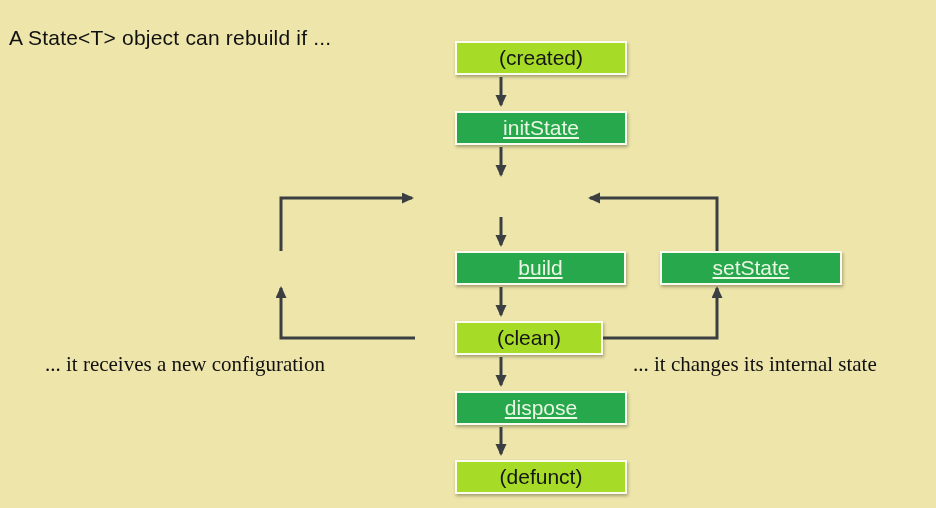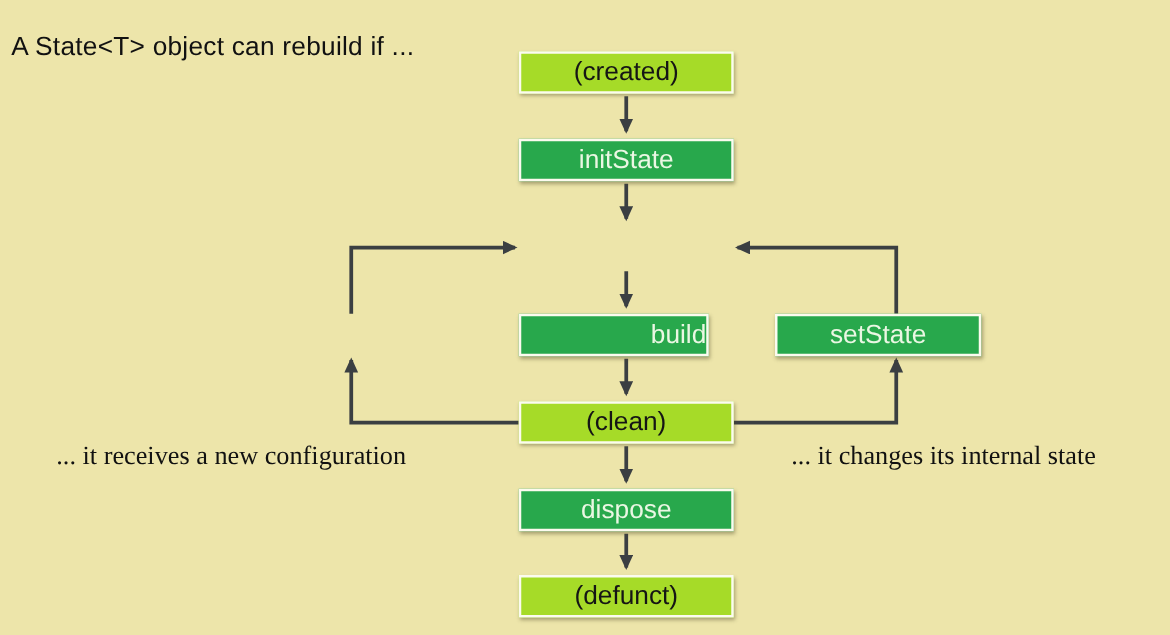--- a/index.html
+++ b/index.html
@@ -39,28 +39,30 @@
   #arrowhead path { fill: var(--arrow, #3B3F42); stroke:none; }
   .node {
     position:absolute; z-index:2;
     box-sizing:border-box;
     height:34px;
     border:2px solid var(--box-border, #FCFBEF);
     display:flex; align-items:center; justify-content:center;
     font-size:21px;
     box-shadow: 1px 2px 3px rgba(80,75,40,0.45);
     white-space:nowrap;
+    margin-left:40px;
   }
   .node.state {
     background: var(--state-fill, #A6DB28);
     color: var(--state-text, #151515);
   }
   .node.method {
     background: var(--method-fill, #28A84C);
     color: var(--method-text, #EAF7E3);
+    text-decoration: underline;
   }
 </style>
 </head>
 <body>
 
 <div class="stage">
 
   <div class="title">A State&lt;T&gt; object can rebuild if ...</div>
 
   <svg class="edges" width="936" height="508" viewBox="0 0 936 508">
@@ -80,27 +82,27 @@
     <path d="M587 338 L717 338 L717 288"></path>
     <path d="M717 251 L717 198 L590 198"></path>
   </svg>
 
   <div class="node state" style="left:415px; top:41px;  width:172px;">
     <span>(created)</span>
   </div>
   <div class="node method" style="left:415px; top:111px; width:172px;">
     <span>initState</span>
   </div>
-  <div class="node method" style="left:415px; top:251px; width:152px;justify-content:flex-end;">
+  <div class="node method" style="left:415px; top:251px; width:171px;">
     <span>build</span>
   </div>
-  <div class="node method" style="left:620px; top:251px; width:165px;align-items:center;">
+  <div class="node method" style="left:620px; top:251px; width:182px;align-items:center;">
     <span>setState</span>
   </div>
-  <div class="node state" style="left:415px; top:321px; width:172px;">
+  <div class="node state" style="left:415px; top:321px; width:148px;">
     <span>(clean)</span>
   </div>
   <div class="node state" style="left:415px; top:460px; width:172px;">
     <span>(defunct)</span>
   </div>
   <div class="node method" style="left:415px; top:391px; width:172px;">
     <span>dispose</span>
   </div>
 
   <div class="annotation left">... it receives a new configuration</div>

